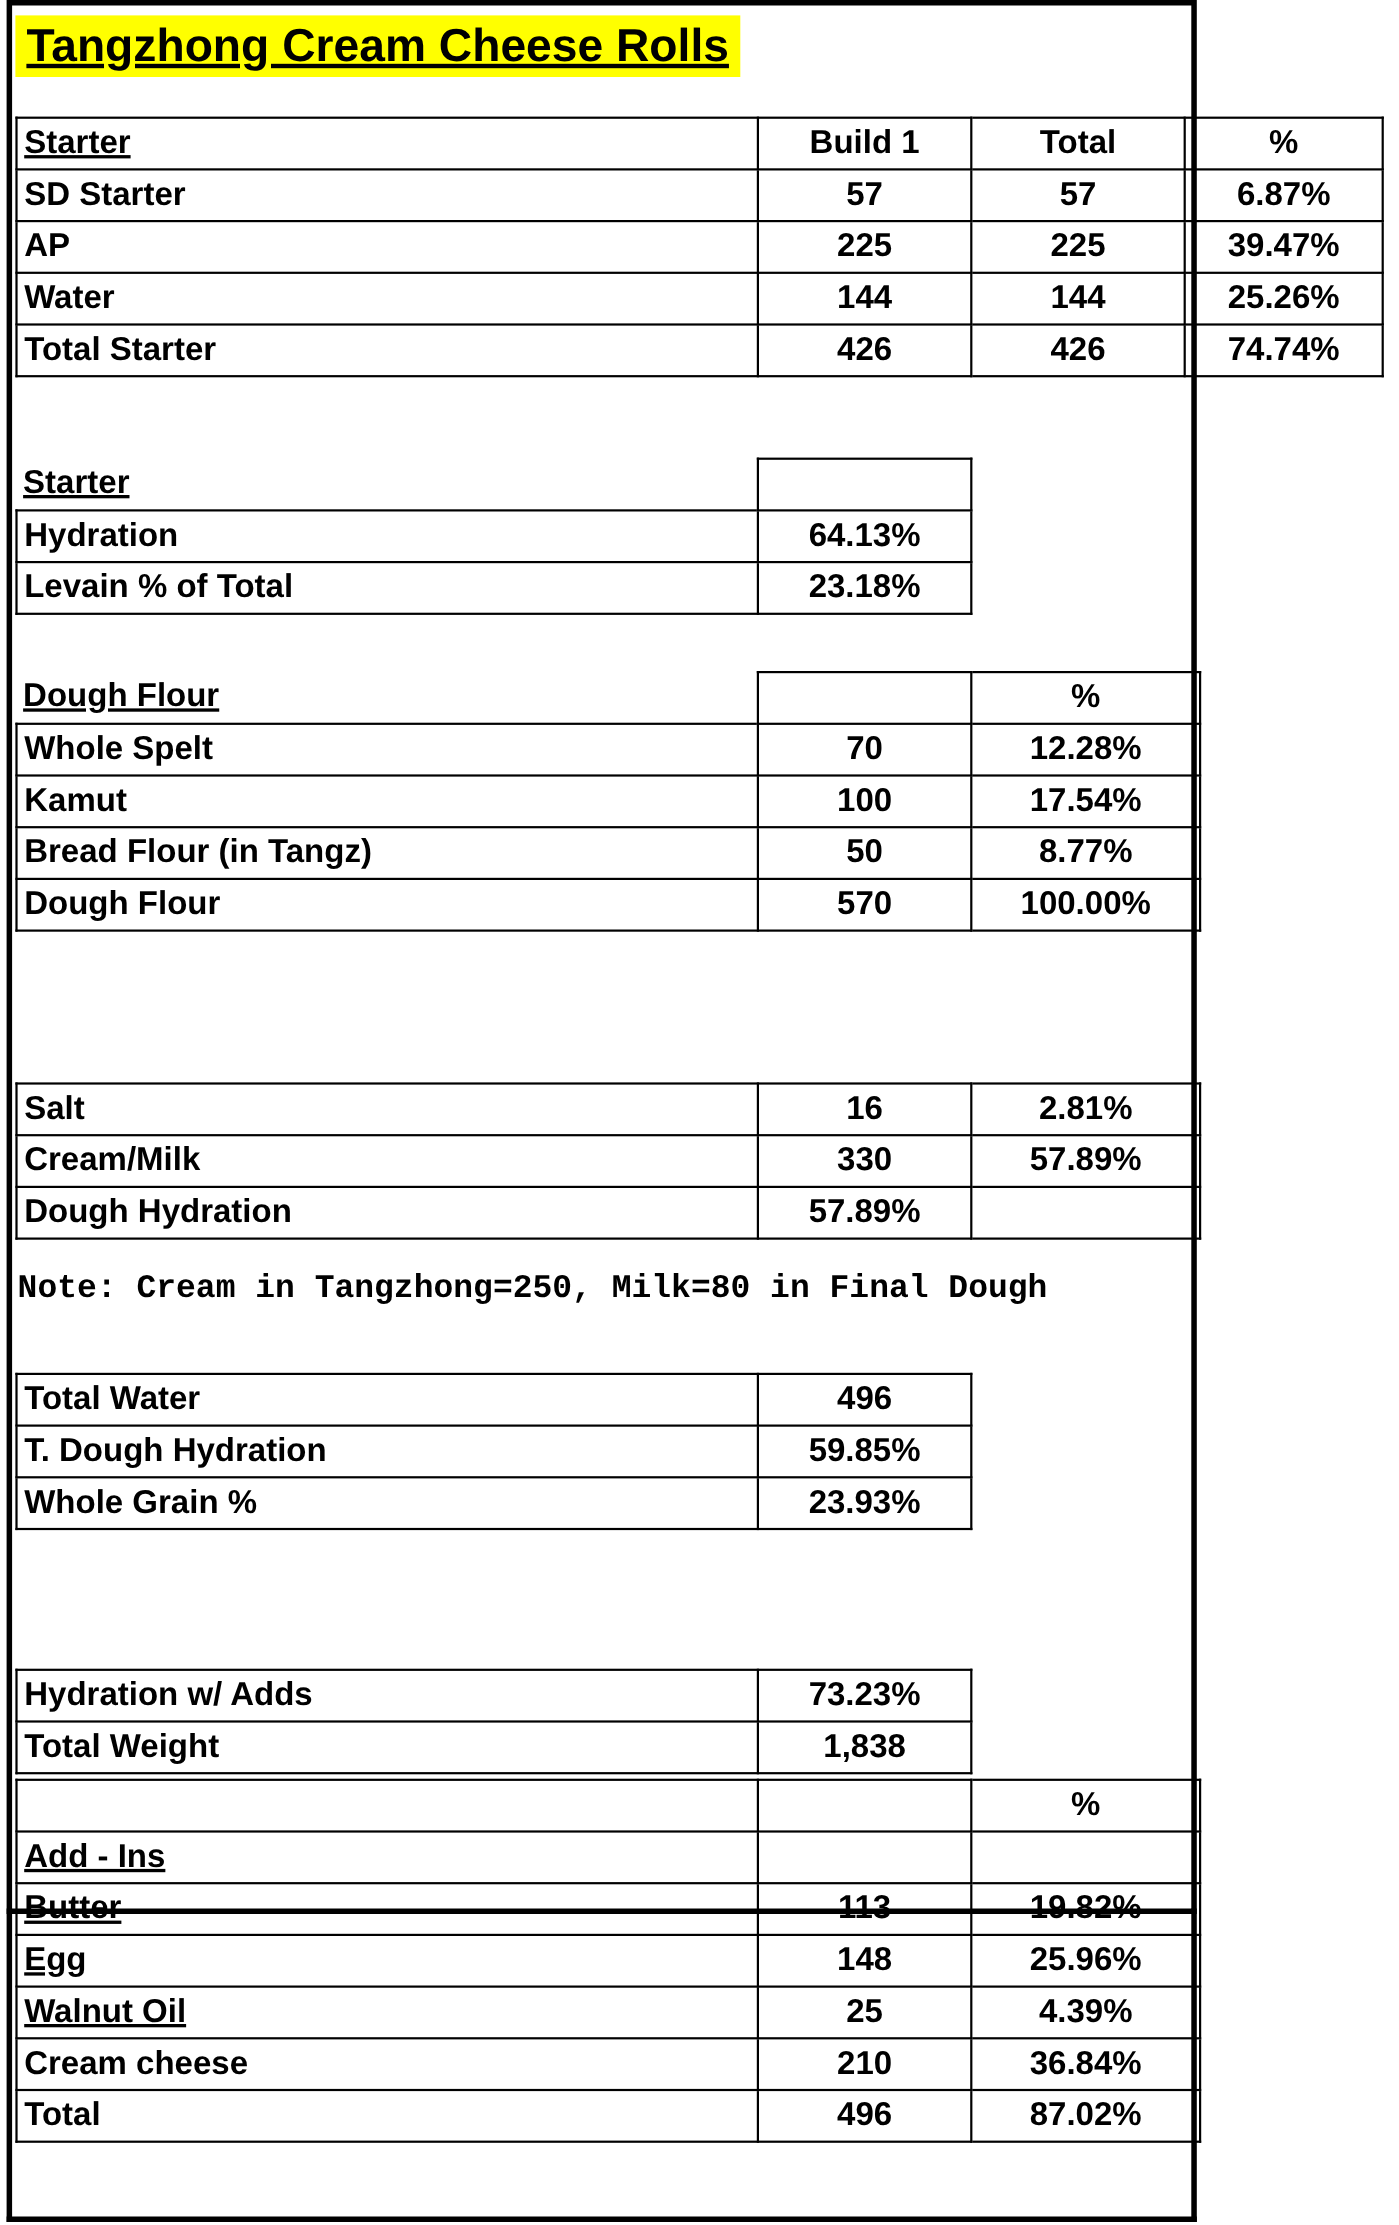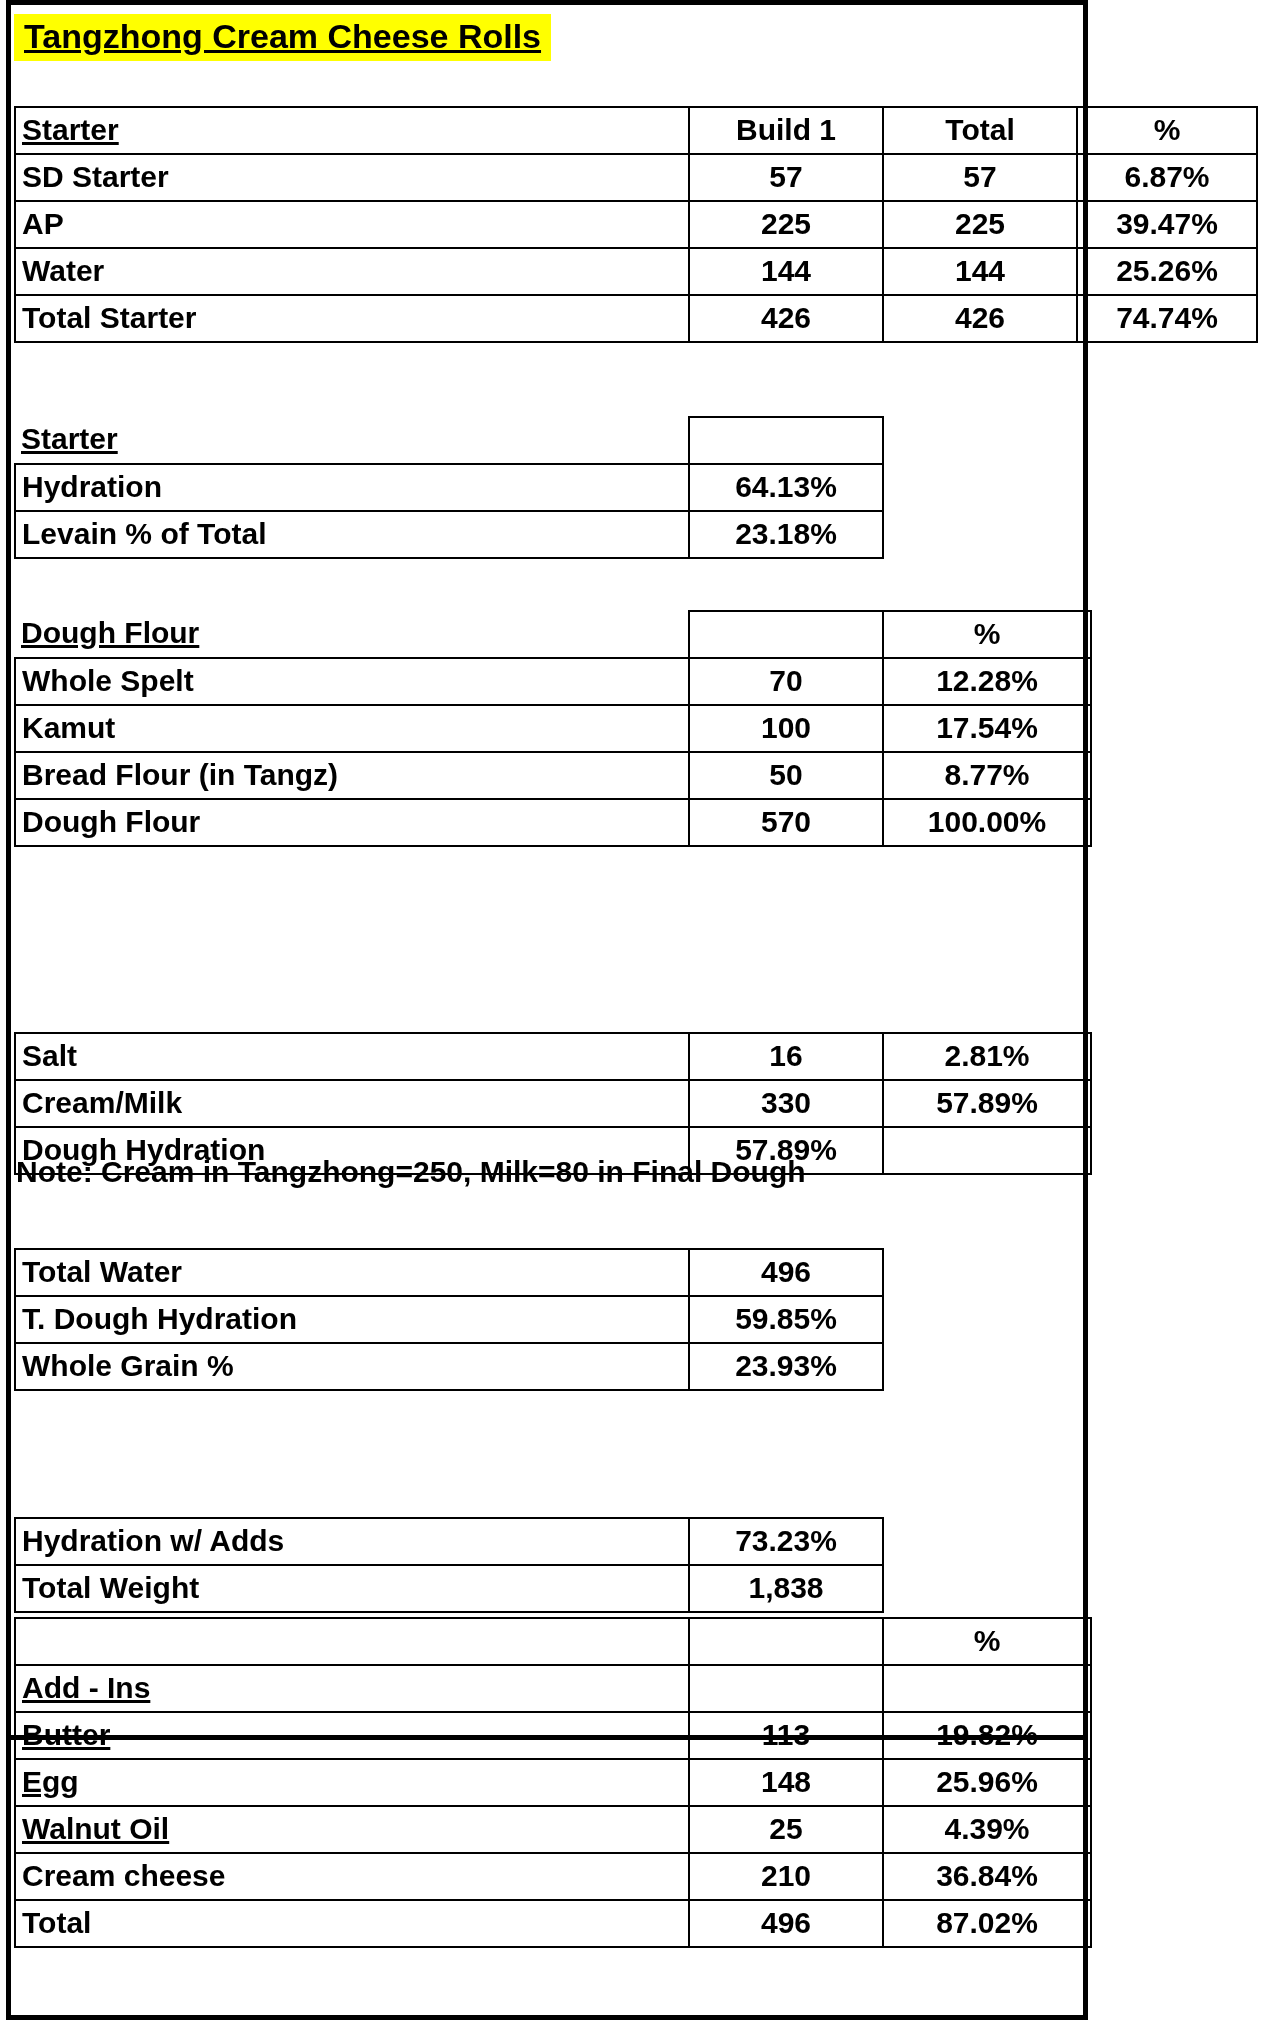--- a/index.html
+++ b/index.html
@@ -47,21 +47,21 @@
     box-sizing: border-box;
   }
 
   
   .title-cell {
     position: absolute;
     left: 14px;
     top: 14px;
     background: #ffff00;
     padding: 4px 10px 6px 10px;
-    font-size: 34px;
+    font-size: 42px;
     font-weight: bold;
     text-decoration: underline;
     line-height: 1.1;
     white-space: nowrap;
   }
 
   
   table.grid {
     position: absolute;
     border-collapse: collapse;
@@ -192,21 +192,21 @@
         <td class="num">8.77%</td>
       </tr>
       <tr>
         <td class="lbl thicktop">Dough Flour</td>
         <td class="num thicktop">570</td>
         <td class="num thicktop">100.00%</td>
       </tr>
     </tbody>
   </table>
 
-  <table class="grid" style="left:14px; top:1032px; width:1076px;">
+  <table class="grid" style="left:14px; top:984px; width:1076px;">
     <colgroup>
       <col style="width:674px">
       <col style="width:194px">
       <col style="width:208px">
     </colgroup>
     <tbody>
       <tr>
         <td class="lbl">Salt</td>
         <td class="num">16</td>
         <td class="num">2.81%</td>
@@ -217,21 +217,21 @@
         <td class="num">57.89%</td>
       </tr>
       <tr>
         <td class="lbl">Dough Hydration</td>
         <td class="num">57.89%</td>
         <td class="blank"></td>
       </tr>
     </tbody>
   </table>
 
-  <div class="note" style="left:16px; top:1155px;">Note: Cream in Tangzhong=250, Milk=80 in Final Dough</div>
+  <div class="note" style="left:16px; top:1155px;font-family:Liberation Mono, monospace;">Note: Cream in Tangzhong=250, Milk=80 in Final Dough</div>
 
   <table class="grid" style="left:14px; top:1248px; width:868px;">
     <colgroup>
       <col style="width:674px">
       <col style="width:194px">
     </colgroup>
     <tbody>
       <tr>
         <td class="lbl">Total Water</td>
         <td class="num">496</td>

